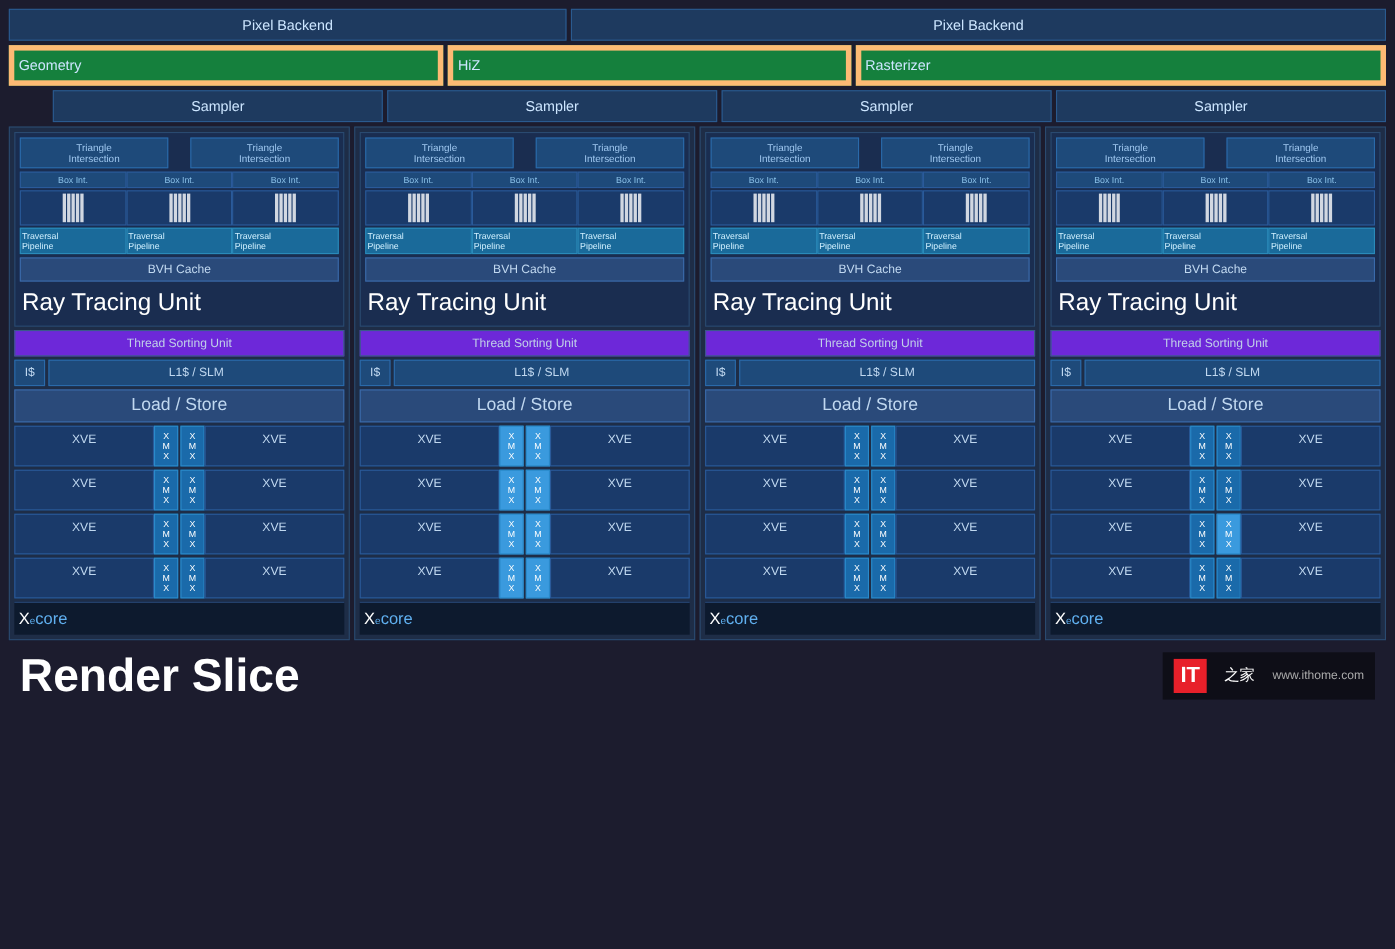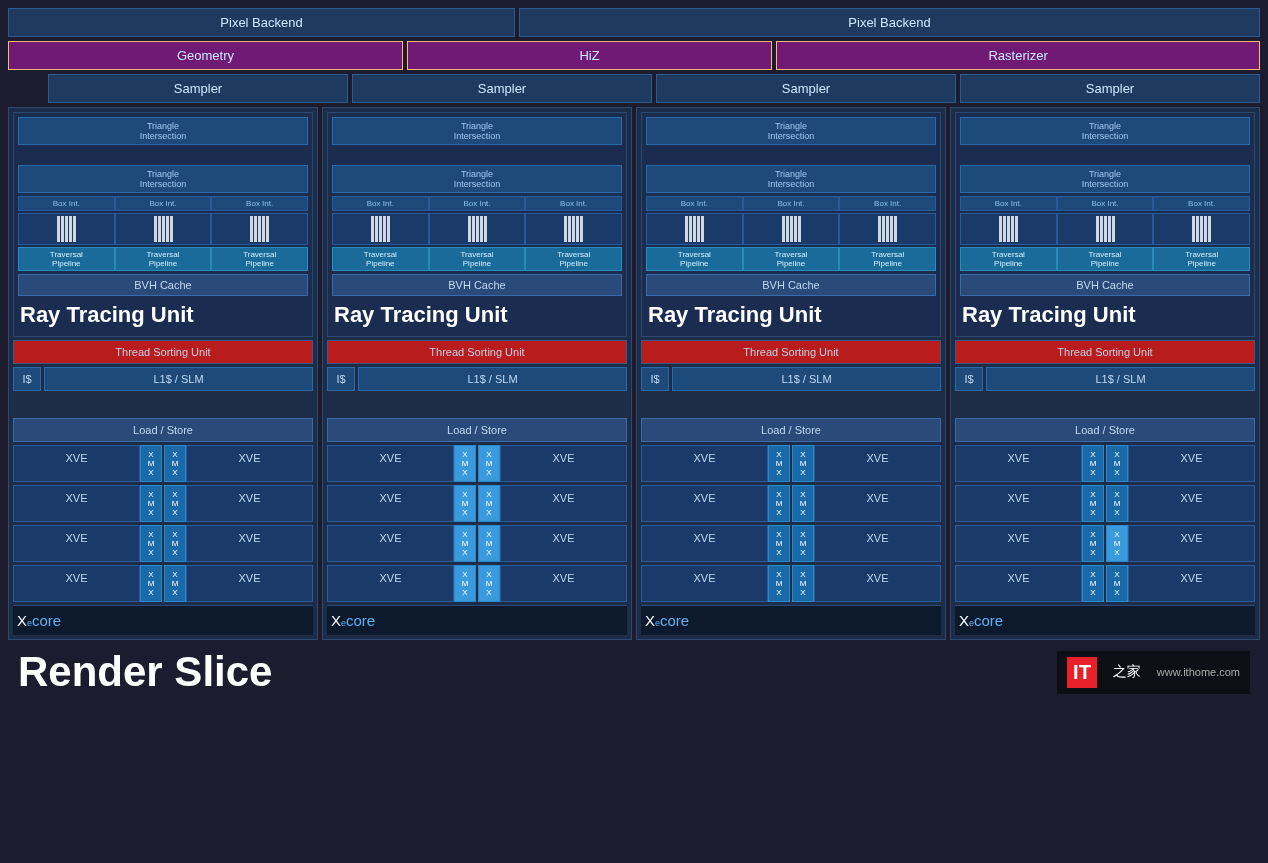--- a/index.html
+++ b/index.html
@@ -30,24 +30,24 @@
       font-size: 13px;
       padding: 6px 4px;
       flex: 1;
     }
     .geo-rast-hiz-row {
       display: flex;
       gap: 4px;
       margin-bottom: 4px;
     }
     .geo-bar {
-      background: #701a75;
-      border: 1px solid #fdba74;
+      background: #15803d;
+      border: 5px solid #fdba74;
       color: #cde6ff;
-      text-align: center;
+      text-align: left;
       font-size: 13px;
       padding: 6px 4px;
     }
     .sampler-row {
       display: flex;
       gap: 4px;
       margin-bottom: 4px;
       padding-left: 40px;
     }
     .sampler-bar {
@@ -76,21 +76,20 @@
     
     .rtu-section {
       background: #1a2d50;
       border: 1px solid #2a4a70;
       padding: 4px;
     }
     .triangle-row {
       display: flex;
       gap: 20px;
       margin-bottom: 3px;
-      flex-direction: column;
     }
     .triangle-box {
       background: #1e4a7a;
       border: 1px solid #2a6aaa;
       color: #a0c8f0;
       font-size: 9px;
       text-align: center;
       padding: 3px 2px;
       flex: 1;
     }
@@ -126,42 +125,42 @@
     .v-line {
       width: 3px;
       background: white;
       opacity: 0.8;
     }
     .traversal-pipeline-bar {
       background: #1a6a9a;
       border: 1px solid #2a8aba;
       color: #d0f0ff;
       font-size: 8px;
-      text-align: center;
+      text-align: left;
       padding: 2px 1px;
     }
     .bvh-cache-bar {
       background: #2a4a7a;
       border: 1px solid #3a6aaa;
       color: #c0d8f0;
       font-size: 11px;
       text-align: center;
       padding: 4px 2px;
       margin-bottom: 2px;
     }
     .rtu-label {
       color: white;
       font-size: 22px;
-      font-weight: bold;
+      font-weight: normal;
       padding: 4px 2px;
       margin-bottom: 0;
     }
     
     .thread-sorting-bar {
-      background: #b91c1c;
+      background: #6d28d9;
       border: 1px solid #3a5a8a;
       color: #c0d0e8;
       font-size: 11px;
       text-align: center;
       padding: 5px 2px;
     }
     
     .cache-row {
       display: flex;
       gap: 3px;
@@ -183,24 +182,23 @@
       font-size: 11px;
       text-align: center;
       padding: 5px 2px;
       flex: 1;
     }
     
     .load-store-bar {
       background: #2a4a7a;
       border: 1px solid #3a6aaa;
       color: #c0d8f0;
-      font-size: 11px;
+      font-size: 16px;
       text-align: center;
       padding: 5px 2px;
-      margin-top: 24px;
     }
     
     .xve-row {
       display: flex;
       gap: 0;
       align-items: stretch;
     }
     .xve-box {
       background: #1a3a6a;
       border: 1px solid #2a5a9a;

